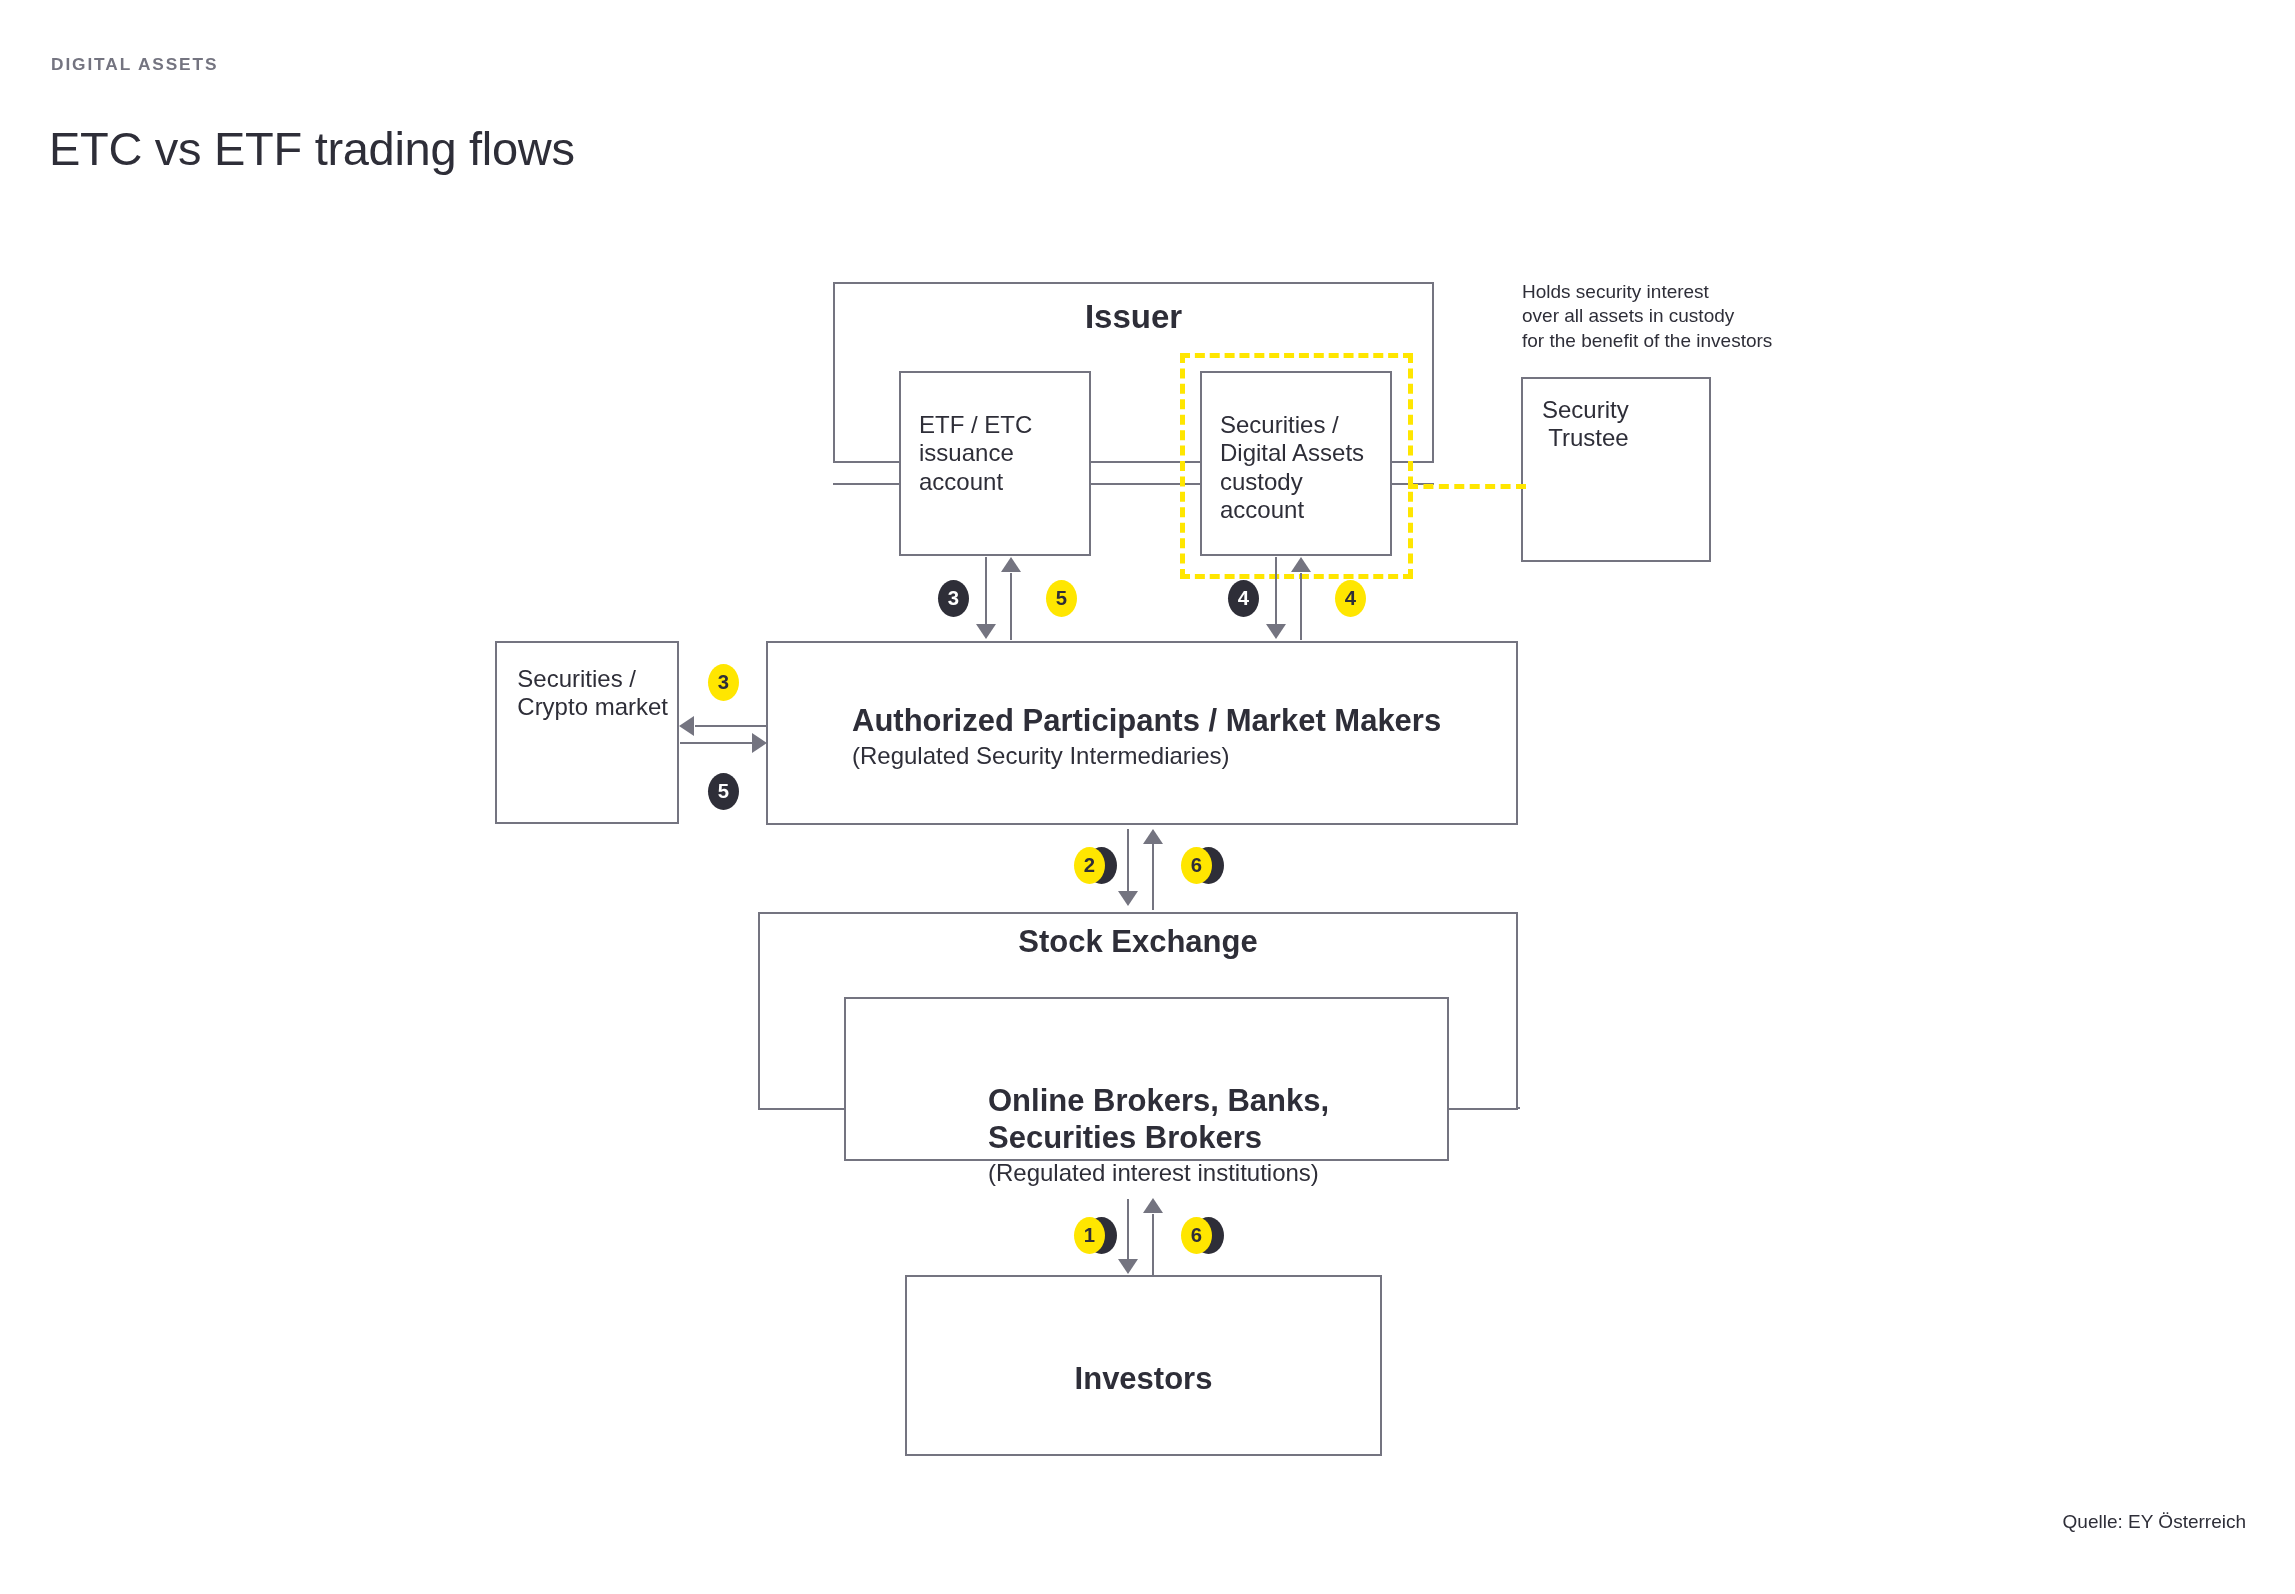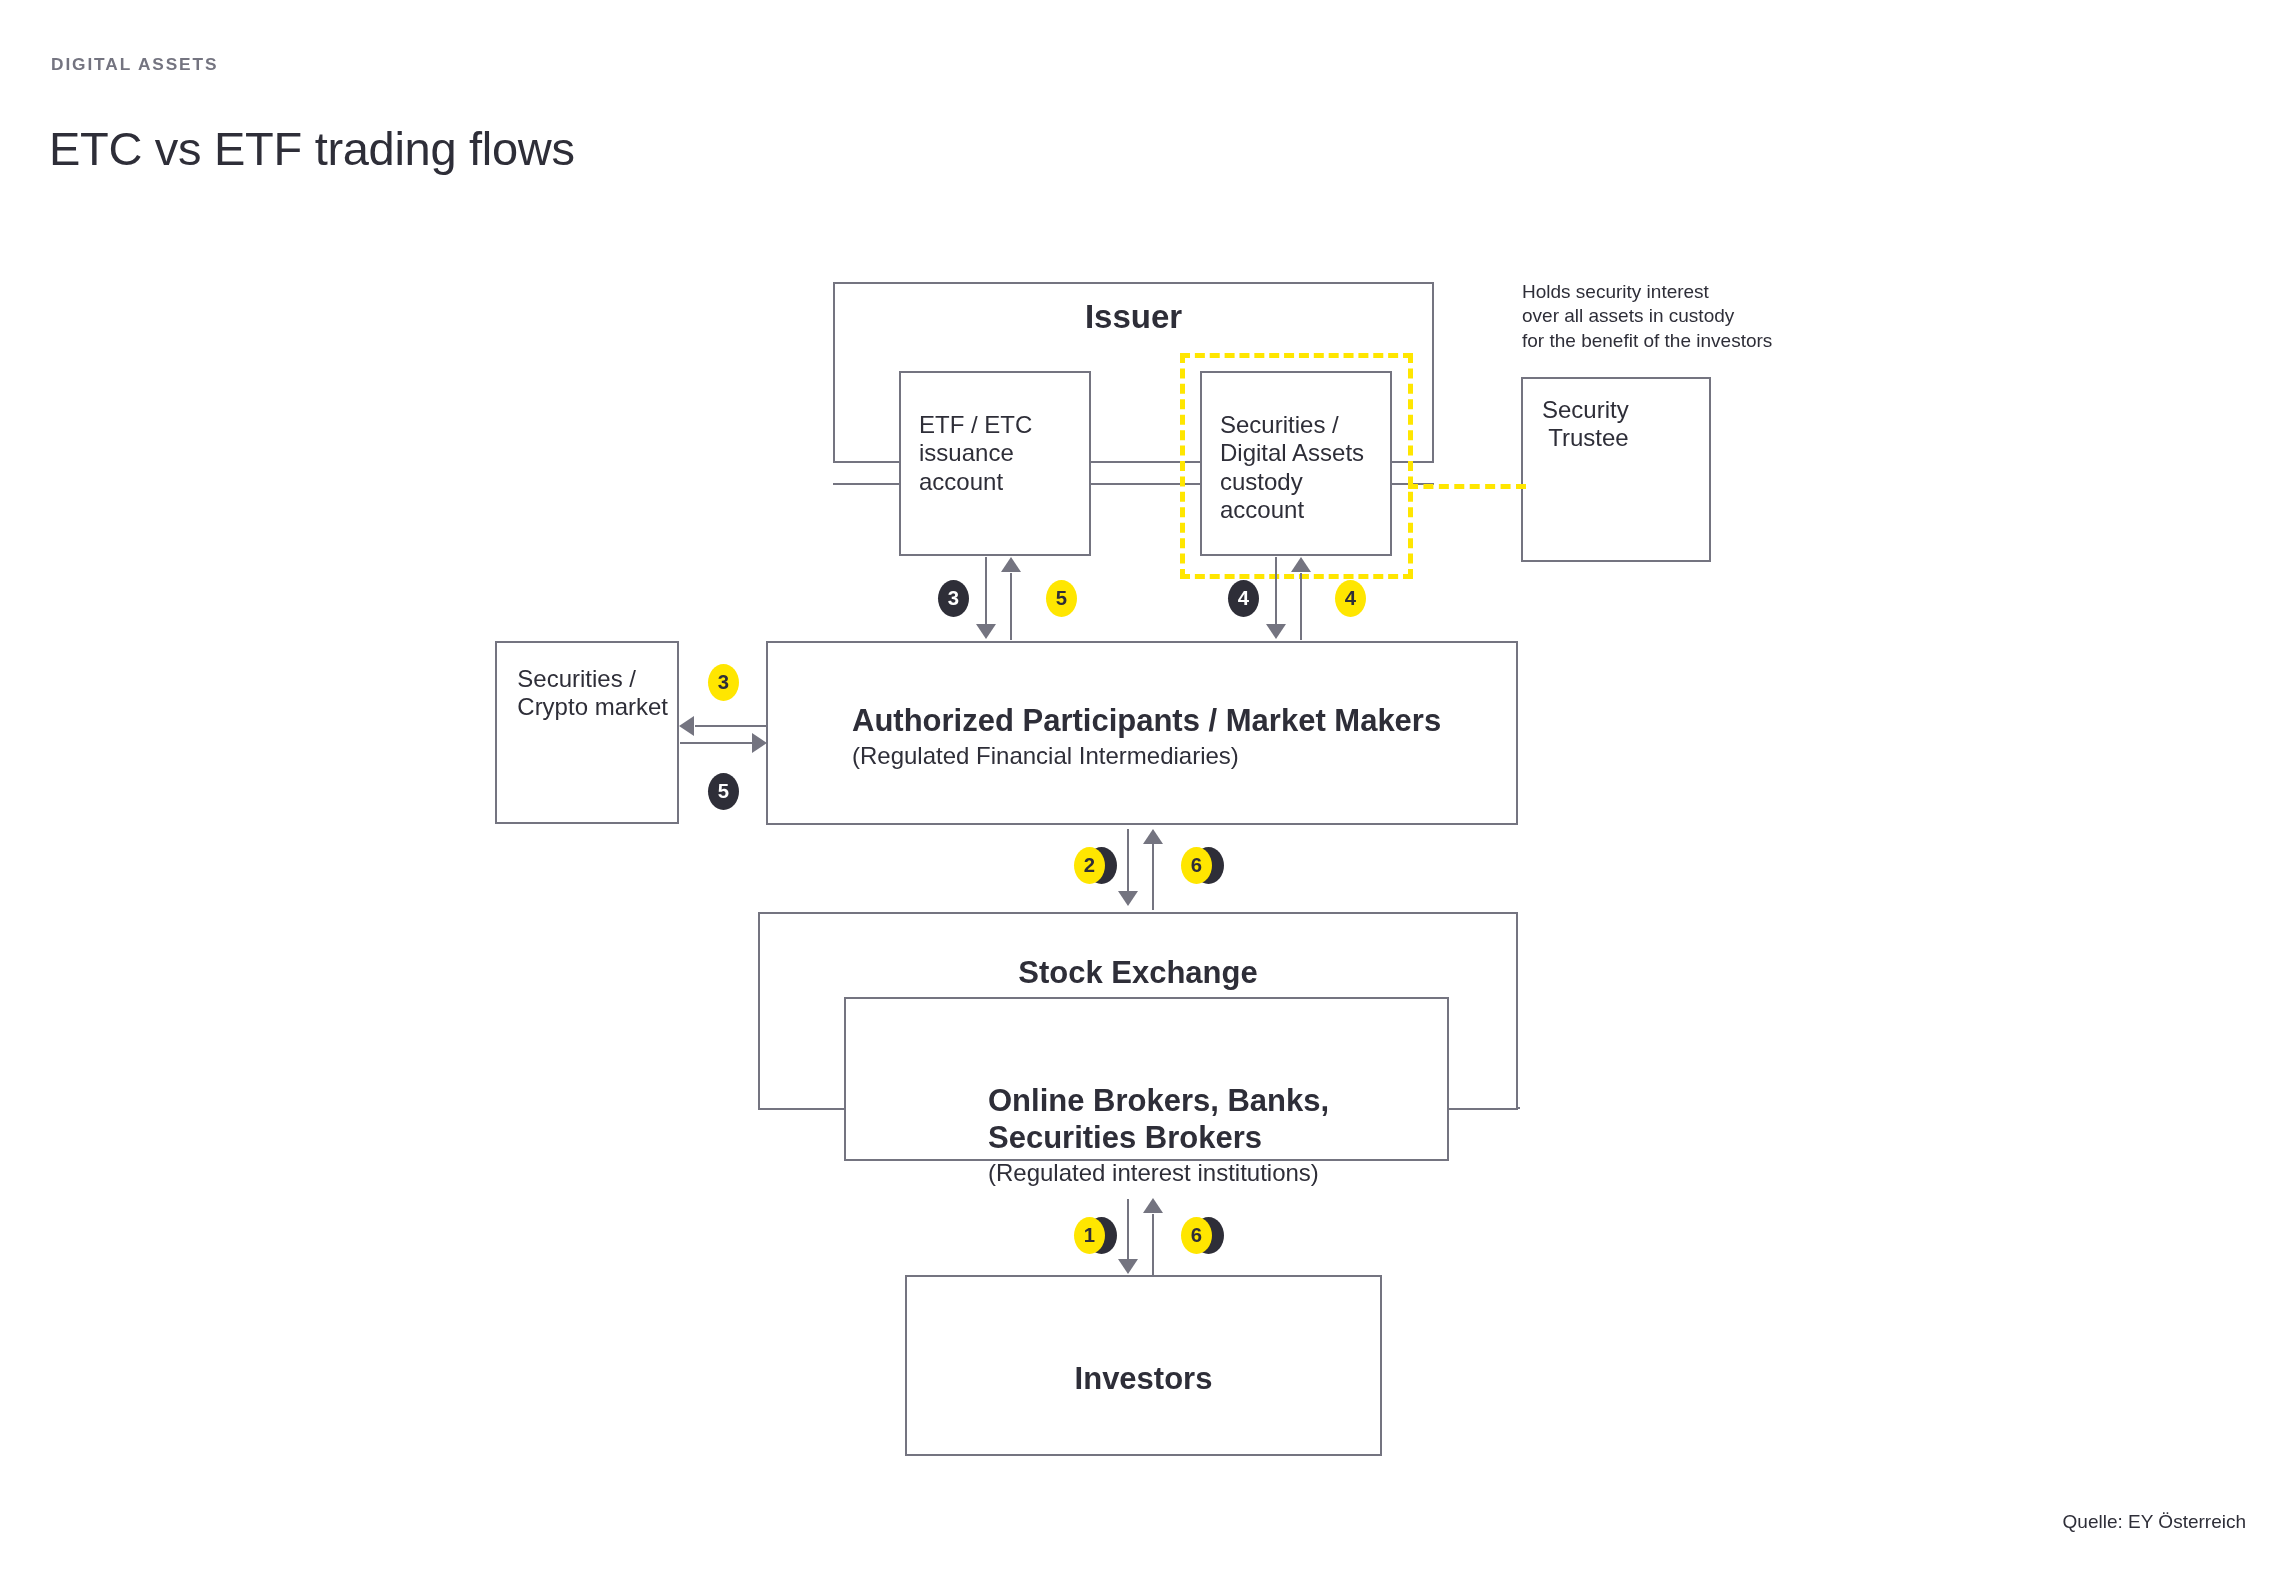--- a/index.html
+++ b/index.html
@@ -347,42 +347,42 @@
     <div class="disc"></div>
     <div class="num">3</div>
   </div>
   <div class="badge solid-black" style="left:708px; top:773px;">
     <div class="disc"></div>
     <div class="num">5</div>
   </div>
 
   <div class="box" id="ap-box">
     <div id="ap-title">Authorized Participants / Market Makers</div>
-    <div id="ap-subtitle">(Regulated Financial Intermediaries)</div>
+    <div id="ap-subtitle">(Regulated Security Intermediaries)</div>
   </div>
 
   <div class="arrow-v" style="left:1127px; top:829px; height:62px;"></div>
   <div class="arrow-head-down" style="left:1118px; top:891px;"></div>
 
   <div class="arrow-v" style="left:1152px; top:844px; height:66px;"></div>
   <div class="arrow-head-up" style="left:1143px; top:829px;"></div>
 
   <div class="badge split" style="left:1074px; top:847px;">
     <div class="disc-back"></div>
     <div class="disc-front"></div>
     <div class="num">2</div>
   </div>
   <div class="badge split" style="left:1181px; top:847px;">
     <div class="disc-back"></div>
     <div class="disc-front"></div>
     <div class="num">6</div>
   </div>
 
   <div class="box" id="stock-exchange-box">
-    <div class="box-title-center" id="stock-exchange-title" style="top:41px;">Stock Exchange</div>
+    <div class="box-title-center" id="stock-exchange-title" style="top:10px;">Stock Exchange</div>
   </div>
 
   <div class="box" id="brokers-box">
     <div id="brokers-title" style="white-space: pre-line;">Online Brokers, Banks,
 Securities Brokers</div>
     <div id="brokers-subtitle">(Regulated interest institutions)</div>
   </div>
 
   <div class="arrow-v" style="left:1127px; top:1199px; height:61px;"></div>
   <div class="arrow-head-down" style="left:1118px; top:1259px;"></div>

